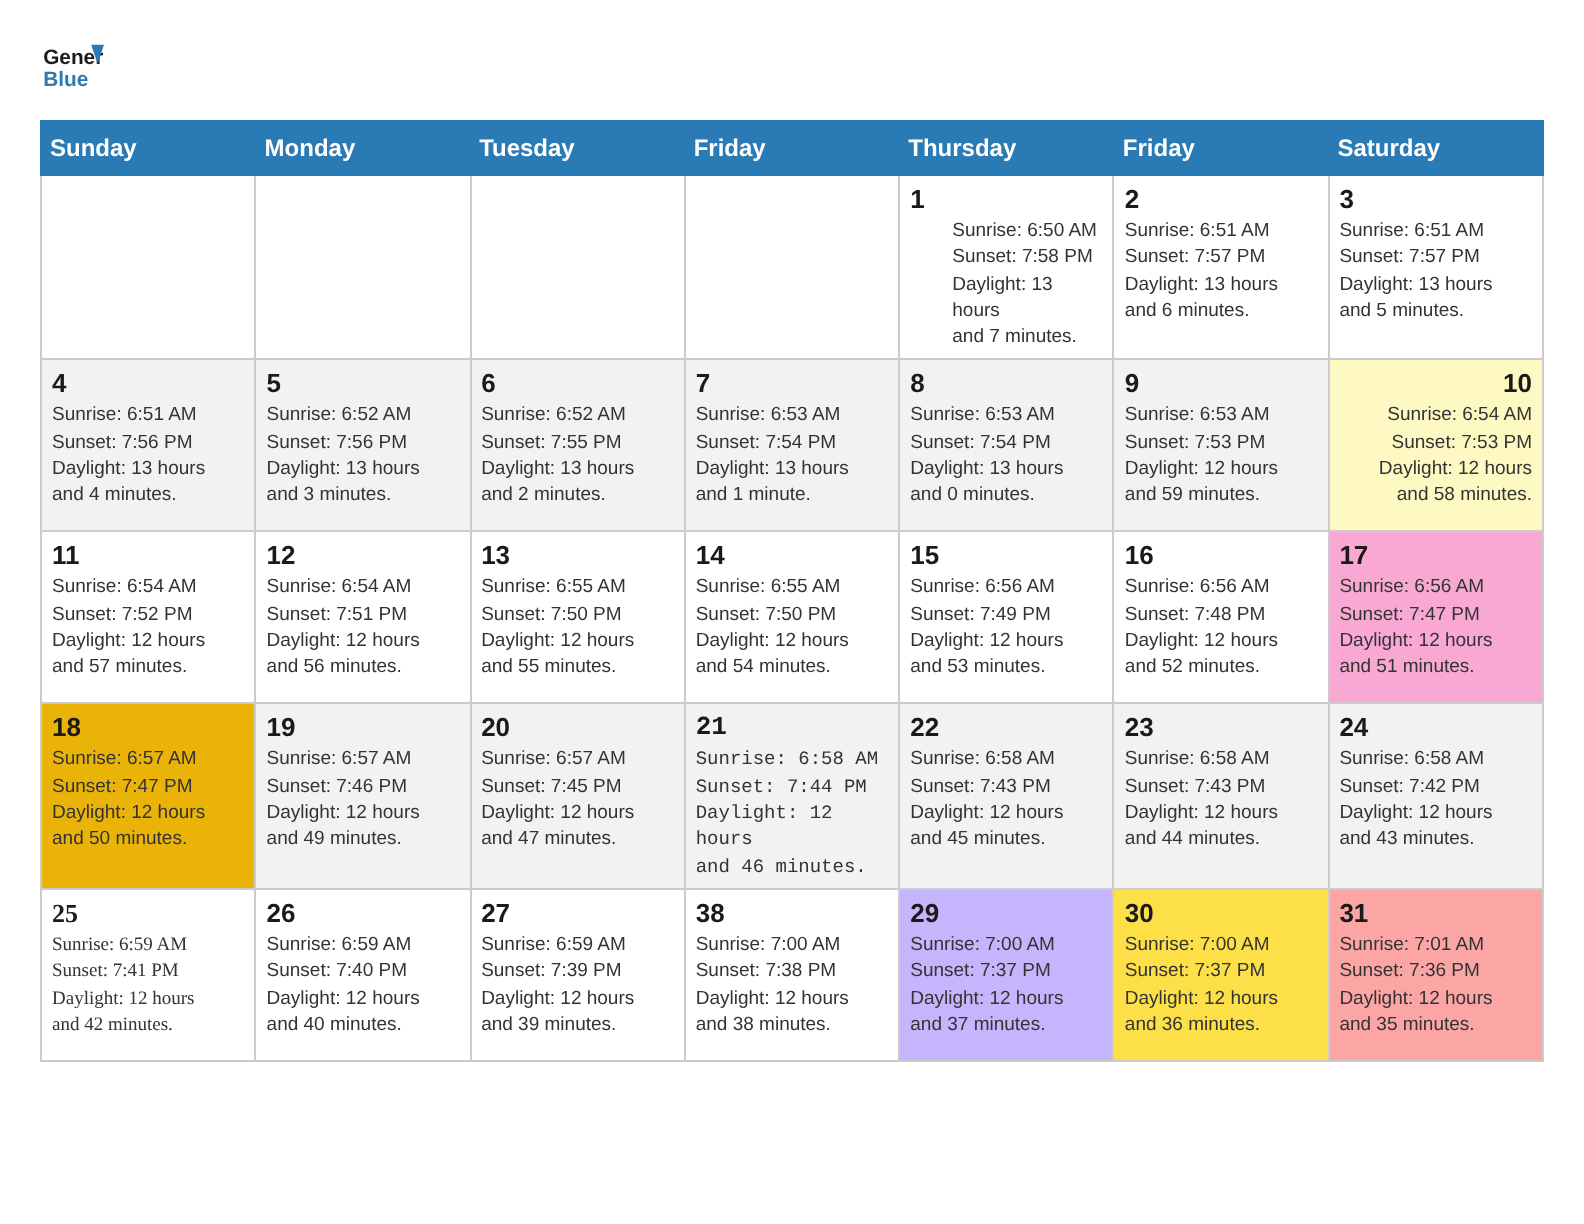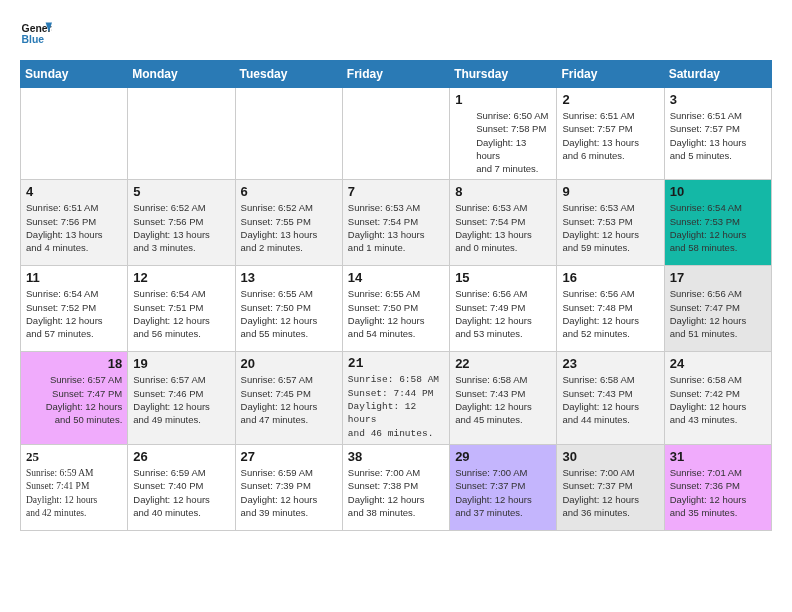--- a/index.html
+++ b/index.html
@@ -184,21 +184,21 @@
 Daylight: 13 hours
 and 0 minutes.</div>
           </td>
           <td style="background-color: rgb(242, 242, 242);">
             <div class="day-number">9</div>
             <div class="day-info" style="white-space: pre-line;">Sunrise: 6:53 AM
 Sunset: 7:53 PM
 Daylight: 12 hours
 and 59 minutes.</div>
           </td>
-          <td style="background-color: #14b8a6;">
+          <td style="background-color: #fef9c3; text-align: right;">
             <div class="day-number">10</div>
             <div class="day-info" style="white-space: pre-line;">Sunrise: 6:54 AM
 Sunset: 7:53 PM
 Daylight: 12 hours
 and 58 minutes.</div>
           </td>
         </tr>
         <tr>
           <td style="background-color: rgb(255, 255, 255);">
             <div class="day-number">11</div>
@@ -235,30 +235,30 @@
 Daylight: 12 hours
 and 53 minutes.</div>
           </td>
           <td style="background-color: rgb(255, 255, 255);">
             <div class="day-number">16</div>
             <div class="day-info" style="white-space: pre-line;">Sunrise: 6:56 AM
 Sunset: 7:48 PM
 Daylight: 12 hours
 and 52 minutes.</div>
           </td>
-          <td style="background-color: #e5e5e5;">
+          <td style="background-color: #f9a8d4;">
             <div class="day-number">17</div>
             <div class="day-info" style="white-space: pre-line;">Sunrise: 6:56 AM
 Sunset: 7:47 PM
 Daylight: 12 hours
 and 51 minutes.</div>
           </td>
         </tr>
         <tr>
-          <td style="background-color: #f0abfc; text-align: right;">
+          <td style="background-color: #eab308;">
             <div class="day-number">18</div>
             <div class="day-info" style="white-space: pre-line;">Sunrise: 6:57 AM
 Sunset: 7:47 PM
 Daylight: 12 hours
 and 50 minutes.</div>
           </td>
           <td style="background-color: rgb(242, 242, 242);">
             <div class="day-number">19</div>
             <div class="day-info" style="white-space: pre-line;">Sunrise: 6:57 AM
 Sunset: 7:46 PM
@@ -330,28 +330,28 @@
 Daylight: 12 hours
 and 38 minutes.</div>
           </td>
           <td style="background-color: #c4b5fd;">
             <div class="day-number">29</div>
             <div class="day-info" style="white-space: pre-line;">Sunrise: 7:00 AM
 Sunset: 7:37 PM
 Daylight: 12 hours
 and 37 minutes.</div>
           </td>
-          <td style="background-color: #e5e5e5;">
+          <td style="background-color: #fde047;">
             <div class="day-number">30</div>
             <div class="day-info" style="white-space: pre-line;">Sunrise: 7:00 AM
 Sunset: 7:37 PM
 Daylight: 12 hours
 and 36 minutes.</div>
           </td>
-          <td style="background-color: #f0abfc;">
+          <td style="background-color: #fca5a5;">
             <div class="day-number">31</div>
             <div class="day-info" style="white-space: pre-line;">Sunrise: 7:01 AM
 Sunset: 7:36 PM
 Daylight: 12 hours
 and 35 minutes.</div>
           </td>
         </tr>
       </tbody>
   </table>
 </div>

